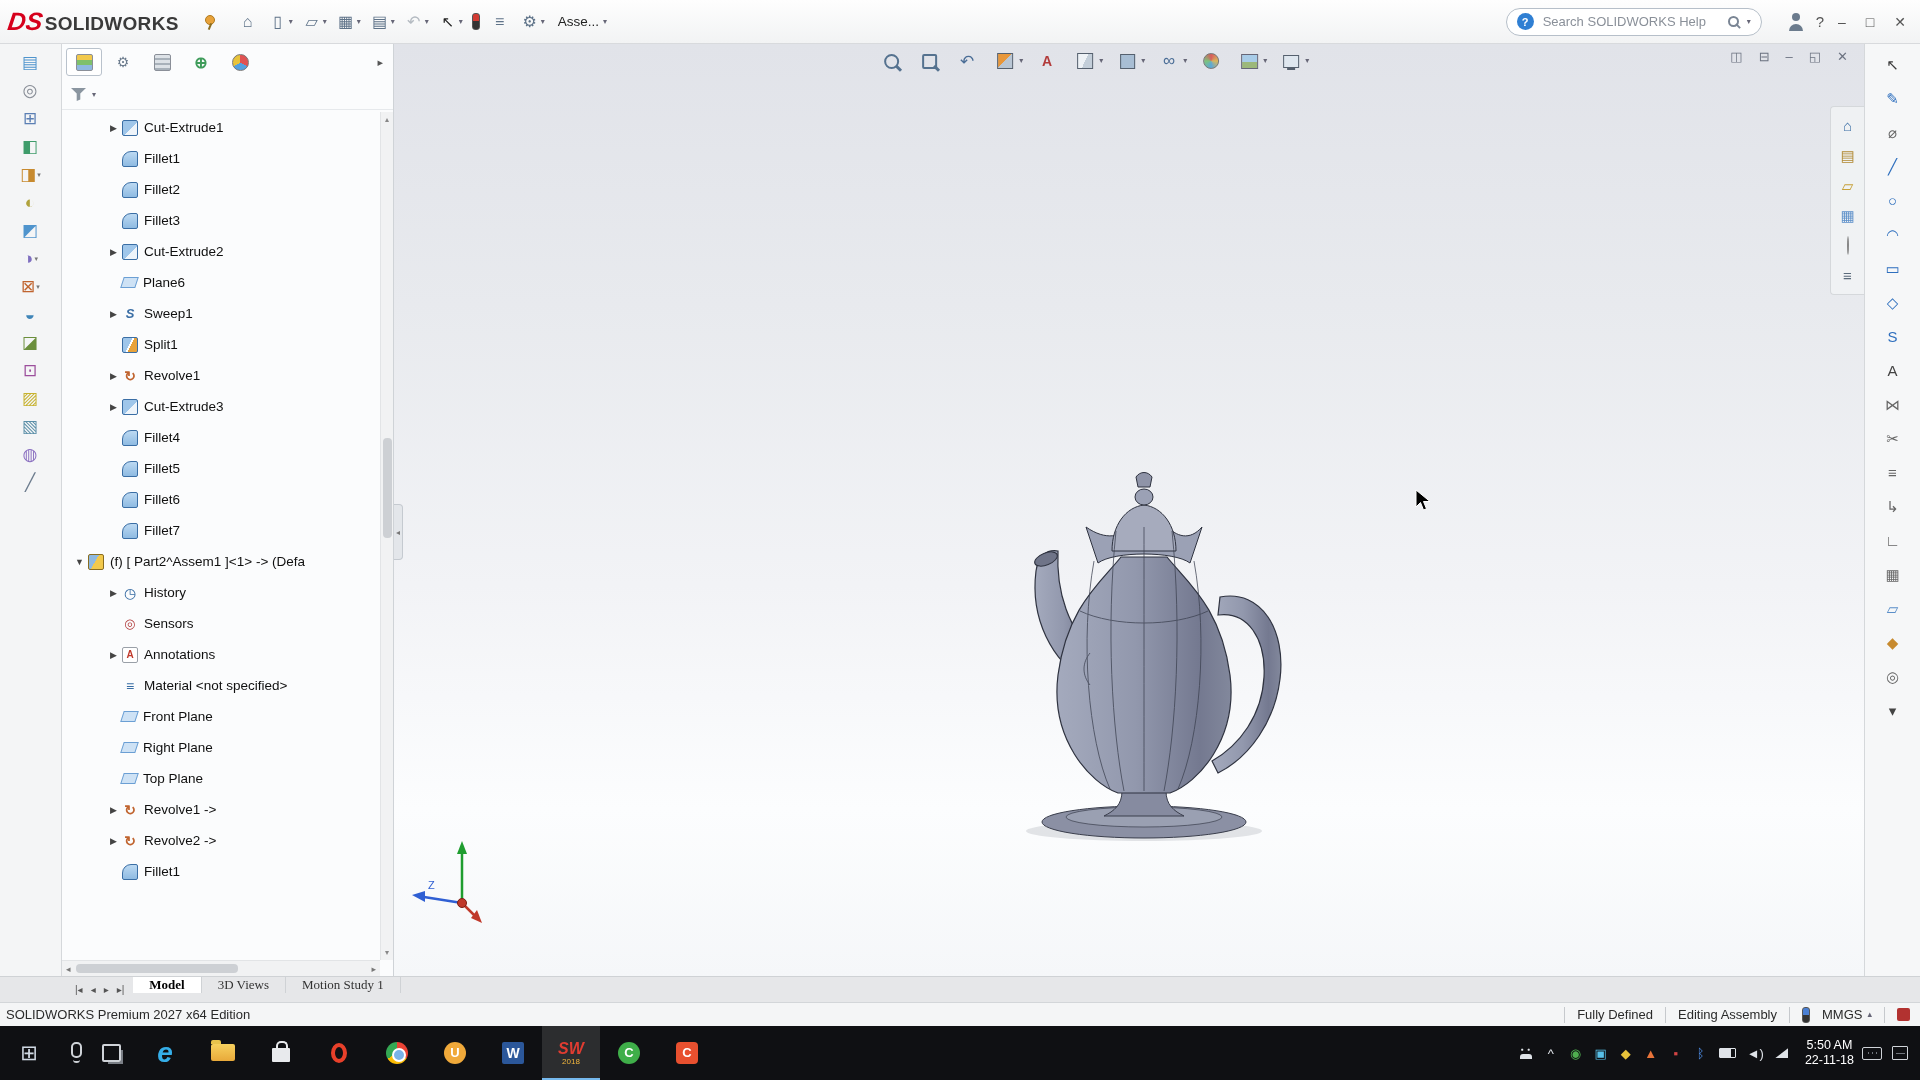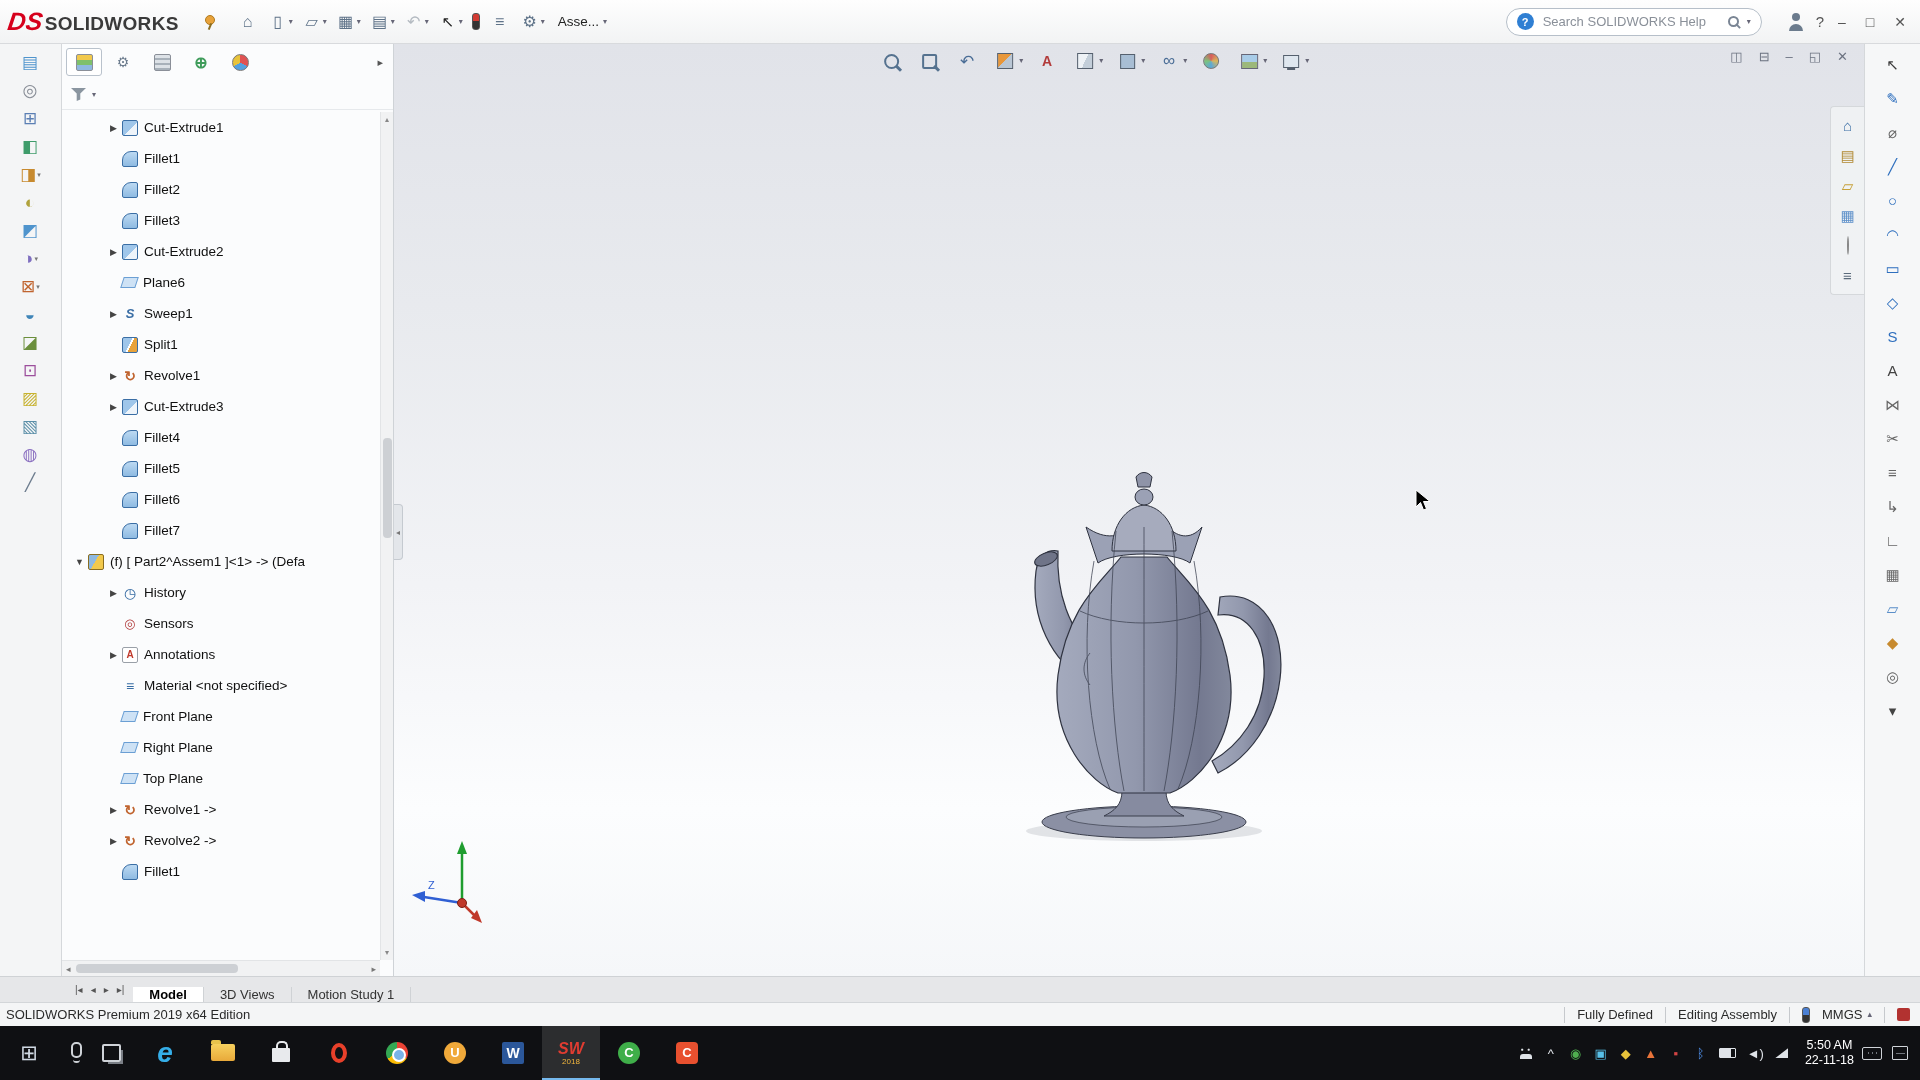--- a/index.html
+++ b/index.html
@@ -117,21 +117,21 @@
   .cursor{position:absolute;left:1021px;top:445px;}
 
   
   .right-toolbar{width:56px;flex:none;border-left:1px solid #d5d8db;background:#f6f7f8;display:flex;flex-direction:column;align-items:center;padding-top:8px;gap:10px;}
   .rt-item{width:26px;height:24px;display:flex;align-items:center;justify-content:center;font-size:15px;line-height:1;}
 
   
   .doctabs{height:26px;flex:none;background:#e6e7e9;border-top:1px solid #cfd2d5;display:flex;align-items:stretch;padding-left:66px;}
   .tab-nav{display:flex;align-items:center;gap:2px;padding:0 6px;color:#555;}
   .nav-btn{font-size:10px;padding:0 3px;}
-  .tabs{display:flex;align-items:flex-end;}
+  .tabs{display:flex;align-items:flex-start;font-family:Liberation Serif, serif;}
   .doc-tab{display:flex;align-items:center;padding:0 16px;font-size:13px;color:#333;border-right:1px solid #cfd2d5;}
   .doc-tab[data-active="true"]{background:#fff;font-weight:bold;color:#000;}
 
   
   .statusbar{height:24px;flex:none;background:#f4f5f6;border-top:1px solid #d3d6d9;display:flex;align-items:center;font-size:13px;color:#2a2a2a;padding:0 6px;}
   .sb-left{flex:1;}
   .sb-right{display:flex;align-items:center;gap:12px;}
   .sep{width:1px;height:16px;background:#c6c9cd;}
   .sb-ic{width:8px;height:16px;border-radius:3px;background:linear-gradient(180deg,#4a7fd3 0 50%,#333 50% 100%);border:1px solid #555;}
   .sb-units{display:flex;align-items:center;gap:4px;}
@@ -840,21 +840,21 @@
           <span>3D Views</span>
         </span>
 
         <span class="doc-tab" data-active="false">
           <span>Motion Study 1</span>
         </span>
       </div>
   </div>
 
   <div class="statusbar">
-    <span class="sb-left">SOLIDWORKS Premium 2019 x64 Edition</span>
+    <span class="sb-left">SOLIDWORKS Premium 2027 x64 Edition</span>
     <div class="sb-right">
       <span class="sep"></span>
       <span>Fully Defined</span>
       <span class="sep"></span>
       <span>Editing Assembly</span>
       <span class="sep"></span>
       <span class="sb-ic"></span>
       <span class="sb-units">
         <span>MMGS</span>
         <span class="caret">▴</span>

